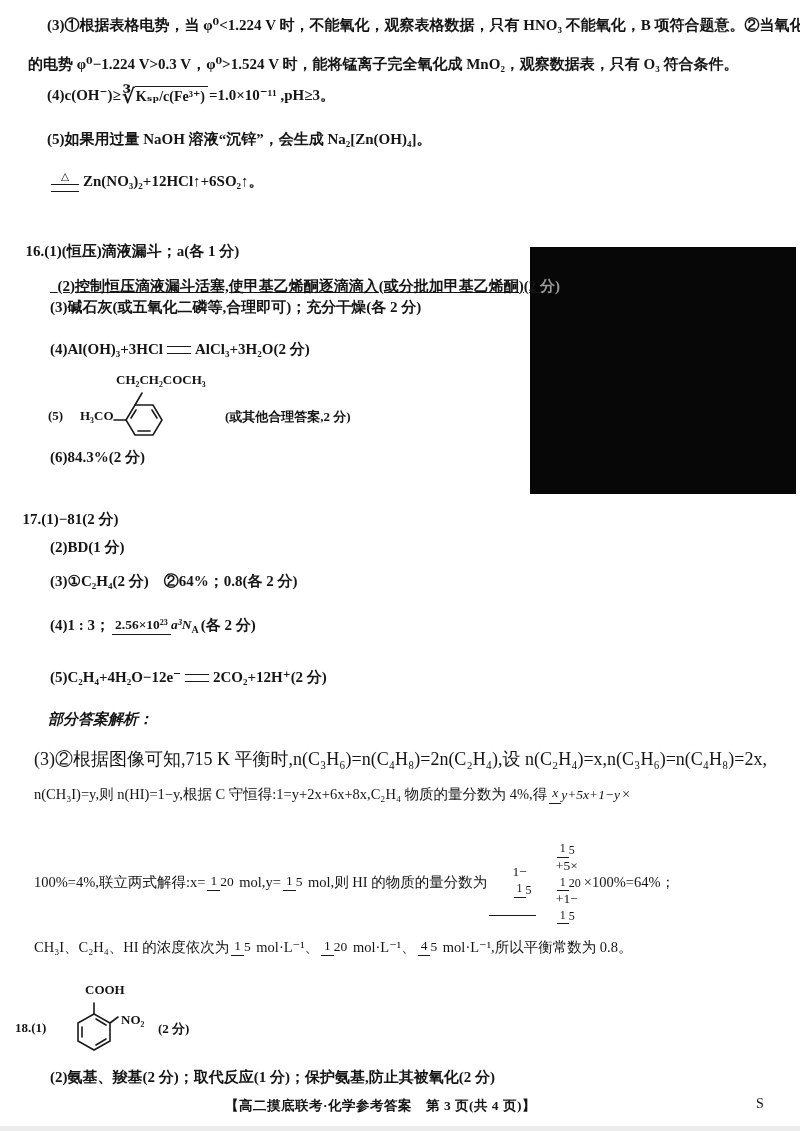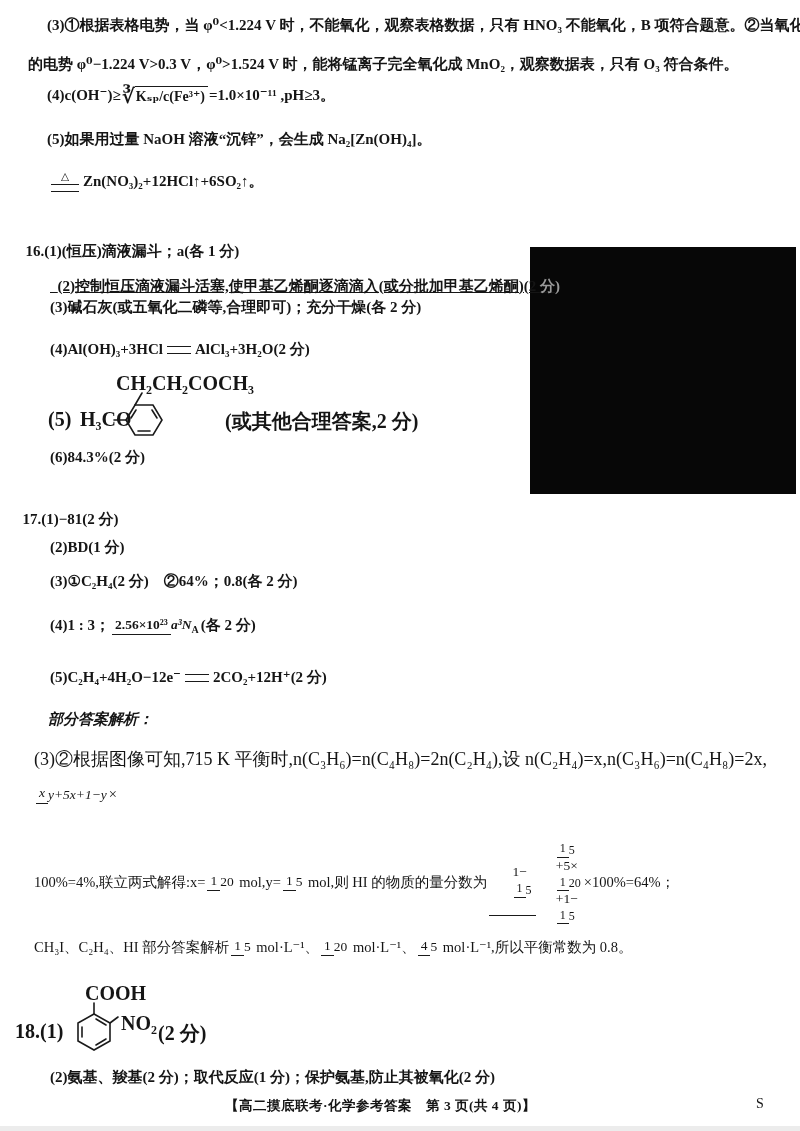--- a/index.html
+++ b/index.html
@@ -27,21 +27,21 @@
   .deqd{display:inline-flex;flex-direction:column;align-items:center;vertical-align:middle;margin:0 4px;}
   .deqd .d{font-size:10.5px;line-height:1;margin-bottom:1px;}
   .deqd .bars{width:28px;height:6px;border-top:1.5px solid #1a1a1a;border-bottom:1.5px solid #1a1a1a;}
   
   .root{display:inline-flex;align-items:flex-start;vertical-align:middle;margin:0 1px;}
   .root .sym{font-size:20px;line-height:1;}
   .root .rad{border-top:1.2px solid #1a1a1a;padding:1px 3px 0 1px;font-size:14px;line-height:1.25;}
   .redact{position:absolute;background:#070707;}
   .overlap{color:#9a9a9a;position:relative;z-index:3;}
   .struct{position:absolute;}
-  .struct .lab{position:absolute;white-space:pre;font-size:20px;}
+  .struct .lab{position:absolute;white-space:pre;font-size:13px;}
   svg{position:absolute;overflow:visible;}
   .footer{font-weight:700;font-size:13.5px;letter-spacing:0.5px;}
   .mark{font-size:14px;}
   .bottomstrip{position:absolute;left:0;top:1126px;width:800px;height:5px;background:#ececec;}
   sub{font-size:10px;}
   .it{font-style:italic;}
 </style>
 </head>
 <body>
 
@@ -119,20 +119,21 @@
 <div class="t b flexrow" style="left:50px;top:668px;">
   <span>(5)C₂H₄+4H₂O−12e⁻</span>
   <span class="deq"></span>
   <span>2CO₂+12H⁺(2 分)</span>
 </div>
 
 <div class="t b" style="left:48px;top:710px;font-style:italic;">部分答案解析：</div>
 <div class="t light" style="left:34px;top:748px;font-size:18px;">(3)②根据图像可知,715 K 平衡时,n(C₃H₆)=n(C₄H₈)=2n(C₂H₄),设 n(C₂H₄)=x,n(C₃H₆)=n(C₄H₈)=2x,</div>
 
 <div class="t light flexrow" style="left:34px;top:785px;font-size:14.5px;">
+  <span>n(CH₃I)=y,则 n(HI)=1−y,根据 C 守恒得:1=y+2x+6x+8x,C₂H₄ 物质的量分数为 4%,得</span>
   <span class="frac">
     <span class="num it">x</span>
     <span class="den it">y+5x+1−y</span>
   </span>
   <span>×</span>
 </div>
 
 <div class="t light flexrow" style="left:34px;top:845px;font-size:14.5px;height:74px;">
   <span>100%=4%,联立两式解得:x=</span>
   <span class="frac">
@@ -167,21 +168,21 @@
       <span class="frac s">
         <span class="num">1</span>
         <span class="den">5</span>
       </span>
     </span>
   </span>
   <span>×100%=64%；</span>
 </div>
 
 <div class="t light flexrow" style="left:34px;top:925px;font-size:14.5px;height:44px;">
-  <span>CH₃I、C₂H₄、HI 部分答案解析</span>
+  <span>CH₃I、C₂H₄、HI 的浓度依次为</span>
   <span class="frac">
     <span class="num">1</span>
     <span class="den">5</span>
   </span>
   <span> mol·L⁻¹、</span>
   <span class="frac">
     <span class="num">1</span>
     <span class="den">20</span>
   </span>
   <span> mol·L⁻¹、</span>

